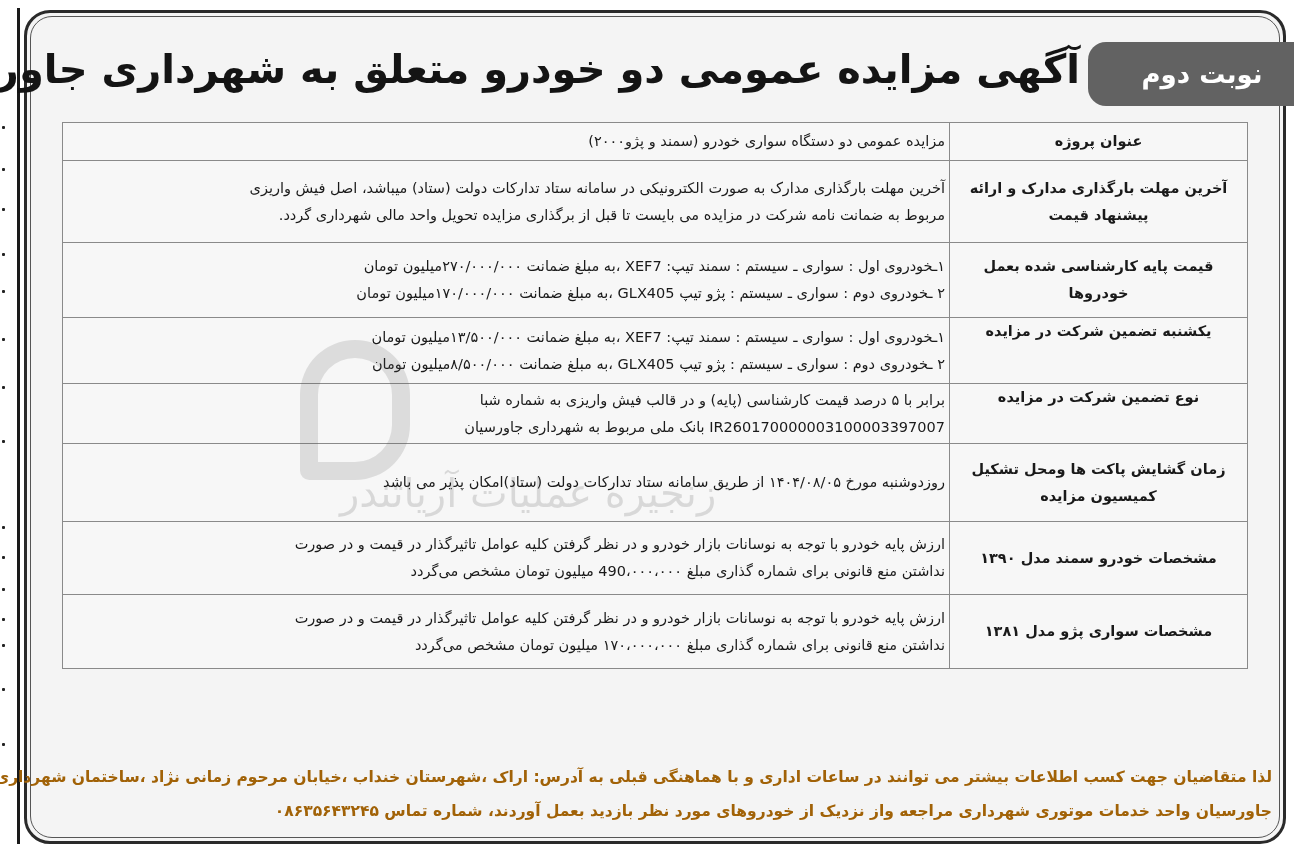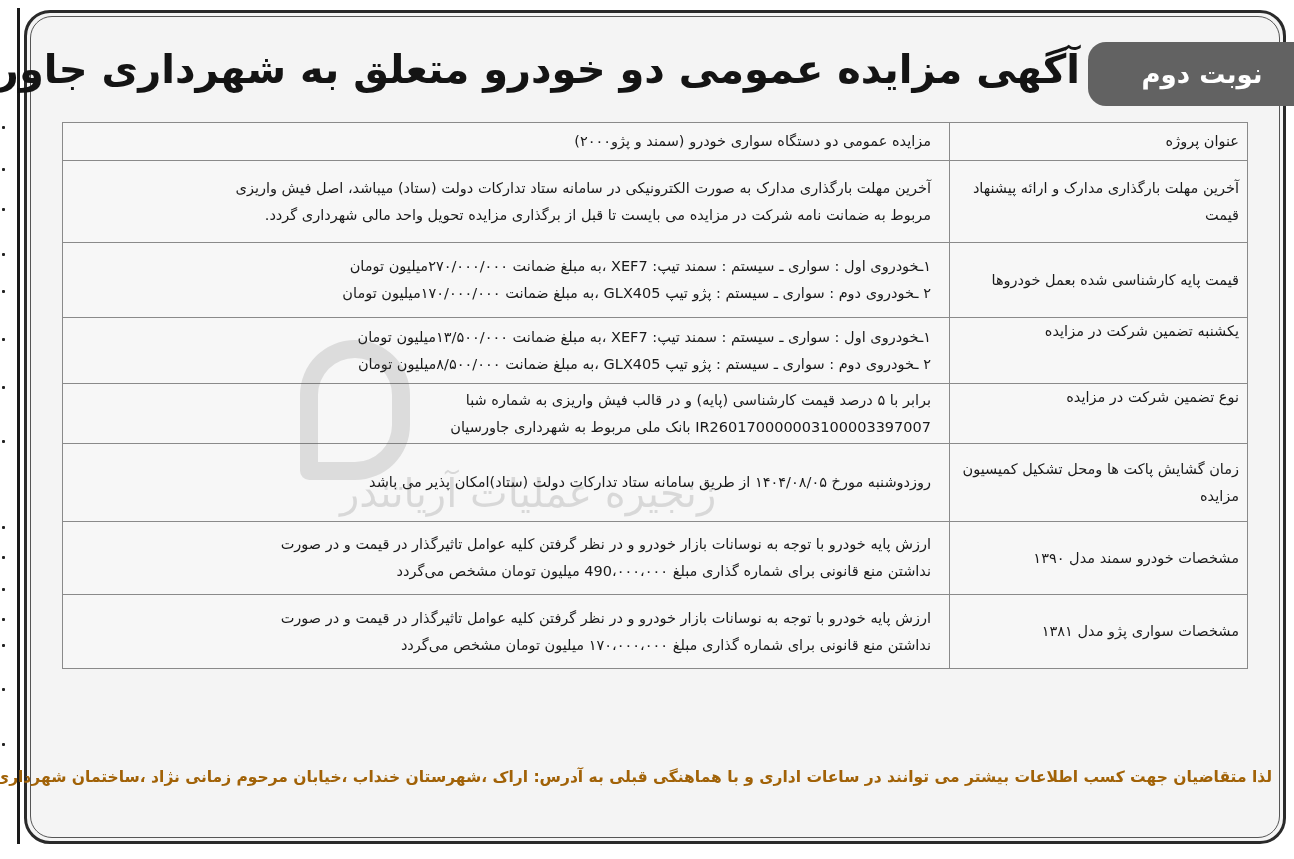--- a/index.html
+++ b/index.html
@@ -38,24 +38,24 @@
 
     table.info {
       position: absolute; left: 62px; top: 122px; width: 1186px;
       border-collapse: collapse; direction: rtl; background: #f7f7f7;
     }
     table.info td {
       border: 1px solid #8a8a8a; vertical-align: middle;
       font-size: 14.5px; line-height: 27px; color: #1a1a1a;
     }
     td.label {
-      width: 298px; font-weight: normal; font-size: 16px;
+      width: 298px; text-align: center; font-weight: bold; font-size: 16px;
       padding: 0 8px; line-height: 38px;
     }
-    td.content { text-align: right; padding: 2px 18px 2px 8px; }
+    td.content { text-align: right; padding: 2px 4px 2px 8px; }
     td.content .line { display: block; white-space: nowrap; }
 
     .footer {
       position: absolute; left: 44px; top: 760px; width: 1228px;
       direction: rtl; text-align: right;
       font-size: 15.5px; line-height: 34px; font-weight: bold; color: #a16207;
       letter-spacing: -0.4px;
     }
     .footer .line { display: block; white-space: nowrap; }
 
@@ -162,13 +162,14 @@
   </tbody>
 </table>
 
 <div class="watermark">
   <div class="logo"></div>
   <div class="tag">زنجیره عملیات آریاتندر</div>
 </div>
 
 <div class="footer">
   <span class="line">لذا متقاضیان جهت کسب اطلاعات بیشتر می توانند در ساعات اداری و با هماهنگی قبلی به آدرس: اراک ،شهرستان خنداب ،خیابان مرحوم زمانی نژاد ،ساختمان شهرداری</span>
+  <span class="line">جاورسیان واحد خدمات موتوری شهرداری مراجعه واز نزدیک از خودروهای مورد نظر بازدید بعمل آوردند، شماره تماس ۰۸۶۳۵۶۴۳۲۴۵</span>
 </div>
 
 </body></html>

